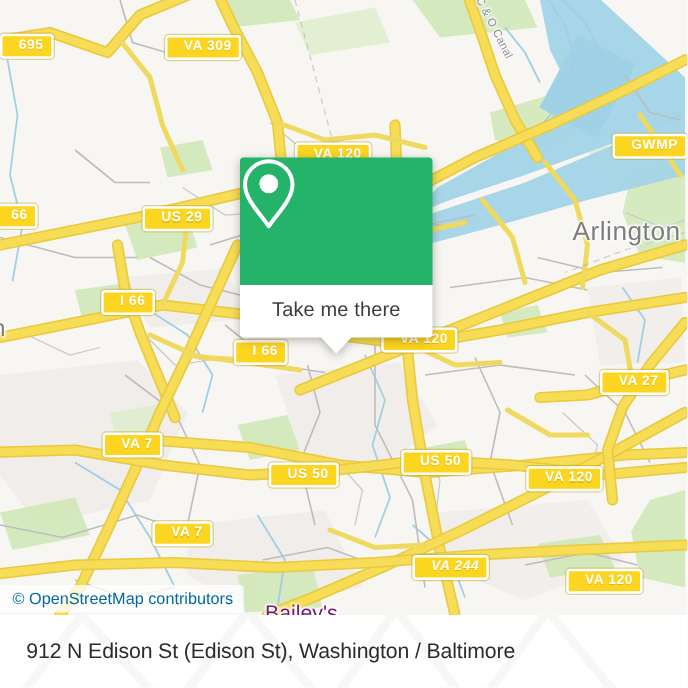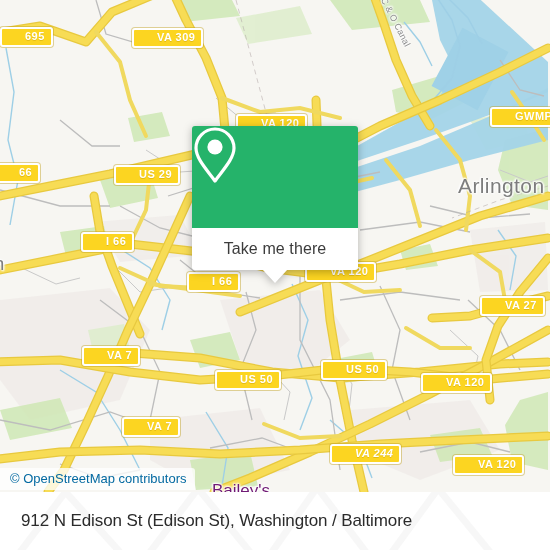--- a/index.html
+++ b/index.html
@@ -36,31 +36,31 @@
 
   
   .shield{
     position:absolute;
     background:#fcd521;
     border:2px solid #ffffff;
     border-radius:3px;
     color:#ffffff;
     font-size:11px;font-weight:700;
     letter-spacing:.5px;
-    padding:1px 6px 2px 23px;
+    padding:1px 6px 2px 13px;
     line-height:13px;
     white-space:nowrap;
     text-shadow:0 1px 0 rgba(180,140,0,.35);
     box-shadow:0 0 0 1px rgba(190,160,30,.45);
     pointer-events:none;
   }
 
   
   .callout{
-    position:absolute;left:192px;top:126px;width:166px;
+    position:absolute;left:192px;top:126px;width:154px;
     filter:drop-shadow(0 2px 4px rgba(0,0,0,.28));
     text-align:center;
   }
   .callout-head{
     height:102px;background:#25b36a;
     border-radius:3px 3px 0 0;
     display:flex;align-items:center;justify-content:center;
   }
   .callout-body{
     height:42px;background:#ffffff;

